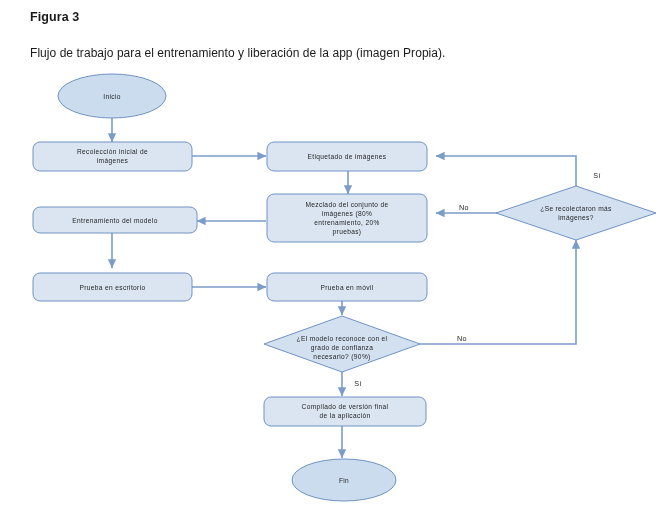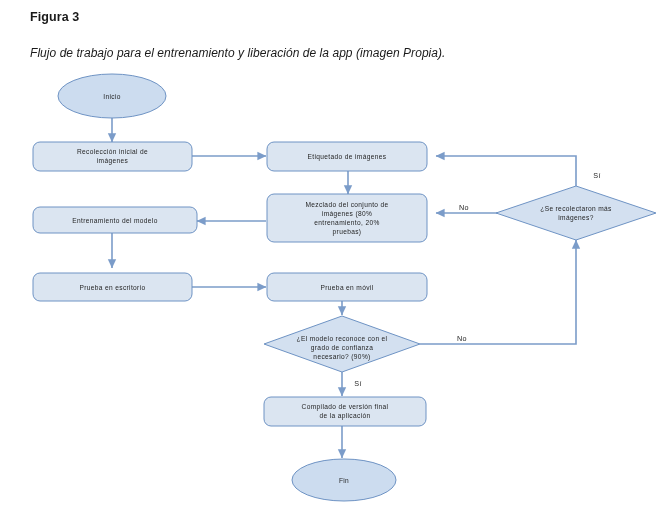--- a/index.html
+++ b/index.html
@@ -21,21 +21,20 @@
     top: 10px;
     font-size: 12.5px;
     font-weight: bold;
     letter-spacing: 0.1px;
   }
   #figure-caption {
     position: absolute;
     left: 30px;
     top: 46px;
     font-size: 12px;
-    font-style: italic;
     letter-spacing: 0.05px;
   }
   #flowchart {
     position: absolute;
     left: 0;
     top: 66px;
   }
   .node-label {
     font-family: "Liberation Sans", sans-serif;
     font-size: 6.6px;

